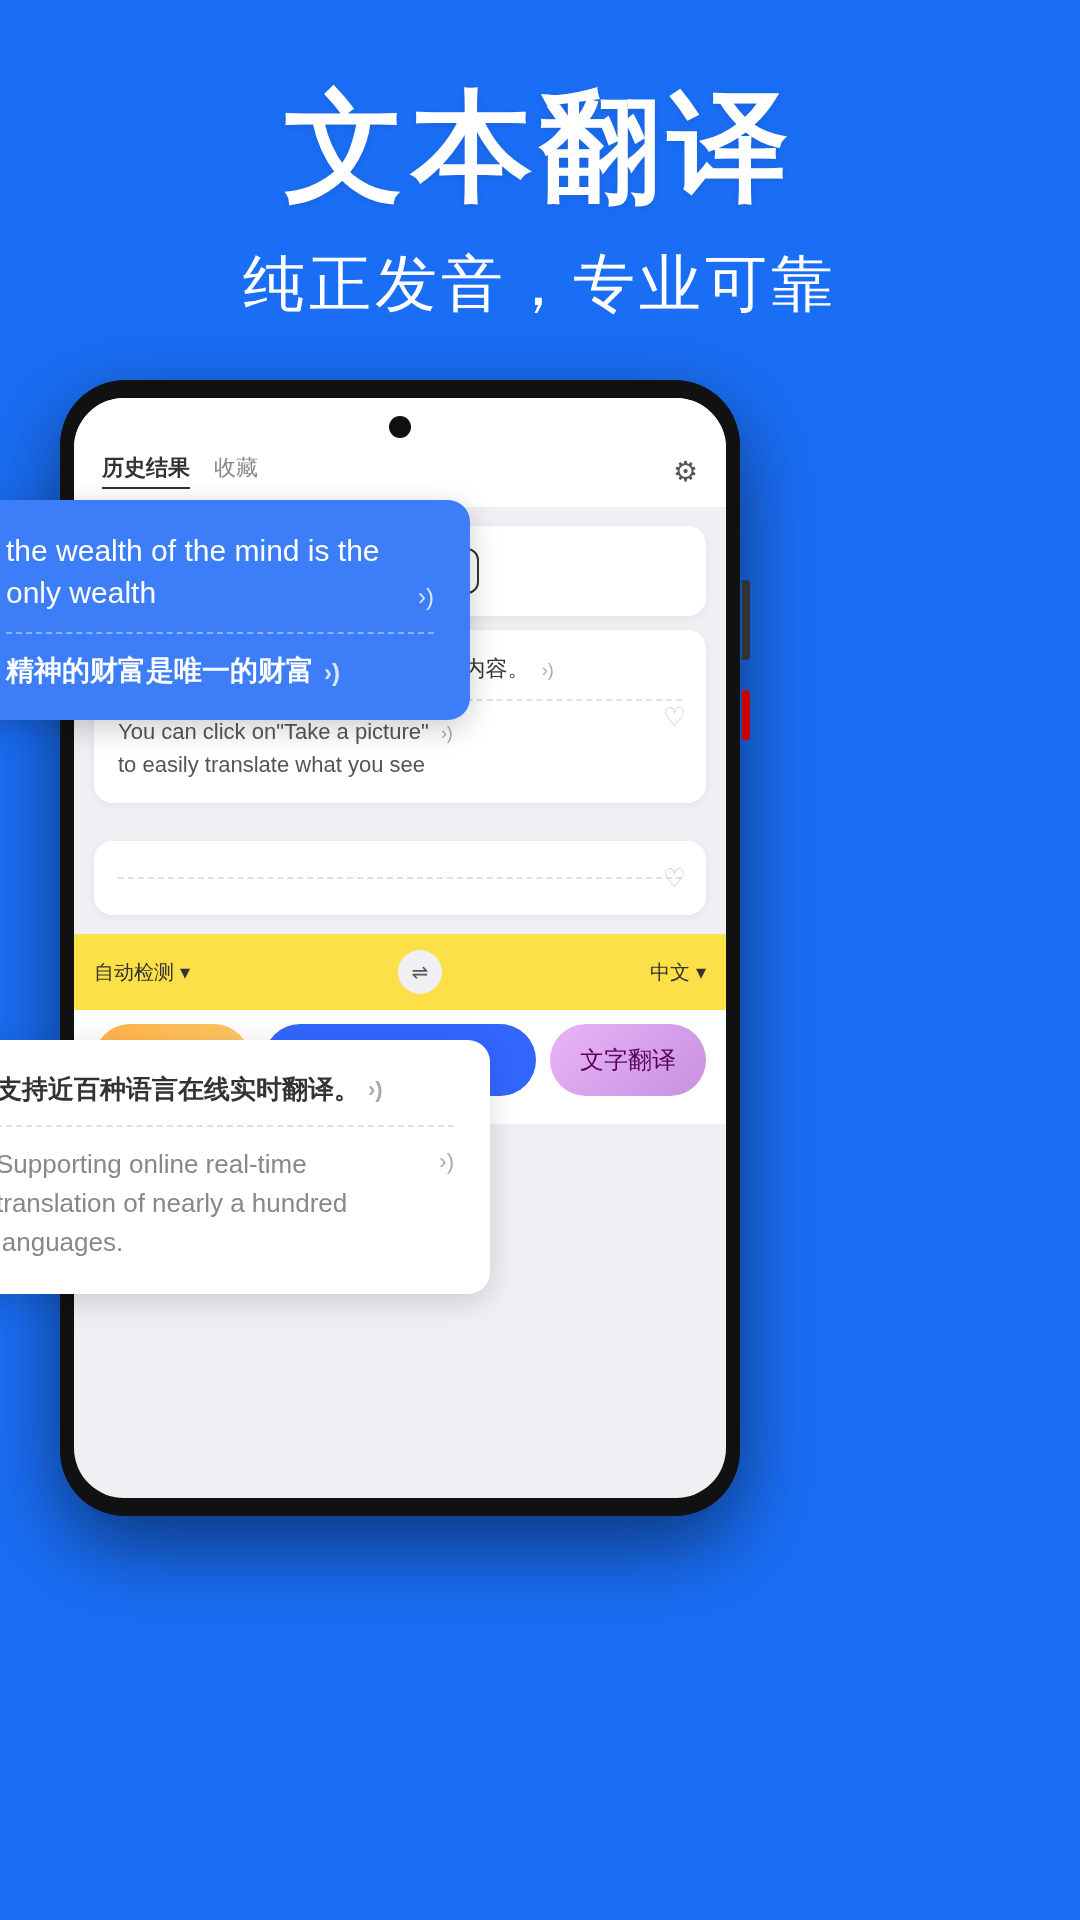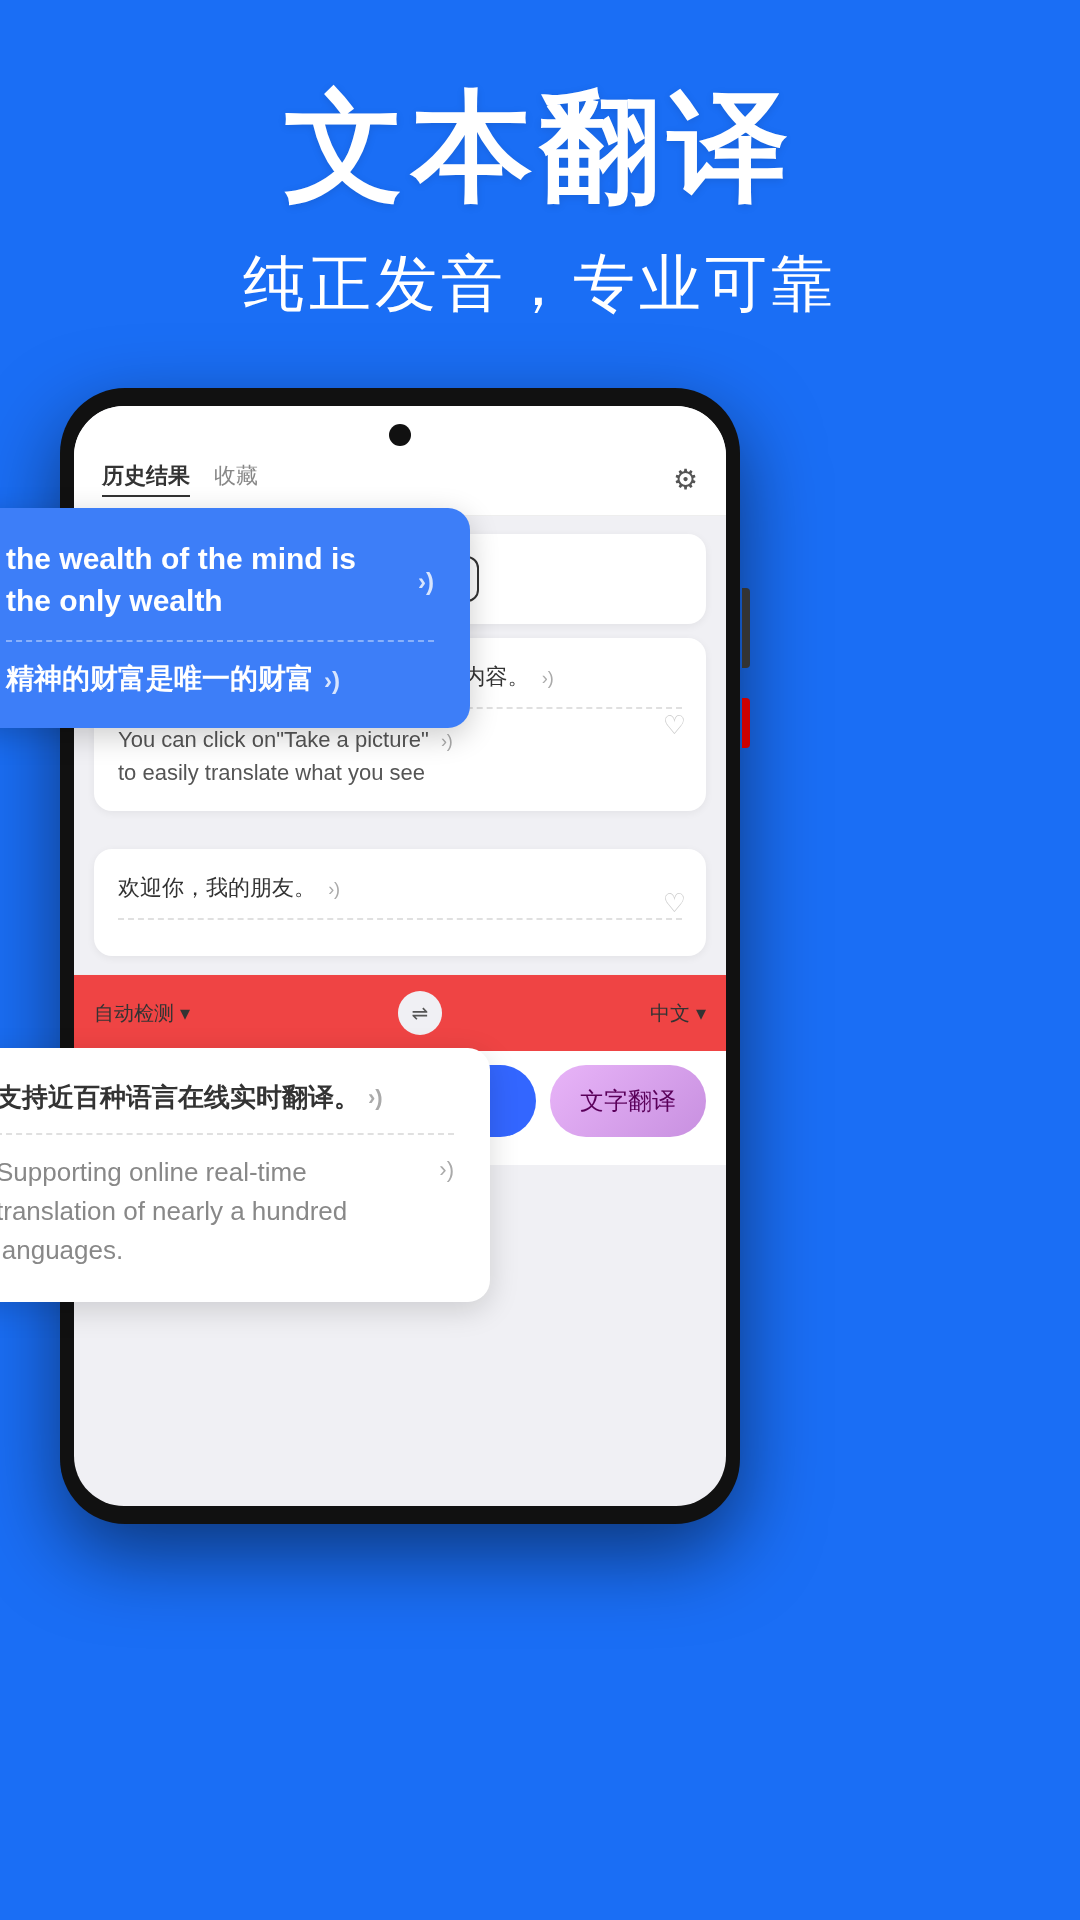--- a/index.html
+++ b/index.html
@@ -29,21 +29,21 @@
     .header-subtitle {
       font-size: 62px;
       font-weight: 400;
       letter-spacing: 4px;
     }
 
     
     .phone-frame {
       position: relative;
       width: 680px;
-      margin: 12px auto;
+      margin: 4px auto;
       background: #111;
       border-radius: 65px;
       padding: 18px 14px;
       box-shadow: 0 30px 80px rgba(0,0,0,0.5);
       margin-left: 60px;
     }
 
     .phone-screen {
       background: #f0f0f4;
       border-radius: 50px;
@@ -192,21 +192,21 @@
     }
     .font-btn.active {
       background: #3366FF;
       border-color: #3366FF;
       color: white;
       font-weight: 700;
     }
 
     
     .bottom-bar {
-      background: #ef4444;
+      background: #fde047;
       border-top: 1px solid #eee;
       padding: 16px 20px;
       display: flex;
       align-items: center;
       justify-content: space-between;
       gap: 8px;
     }
     .lang-selector {
       display: flex;
       align-items: center;
@@ -272,24 +272,24 @@
       width: 500px;
       background: #3D7EF8;
       border-radius: 22px;
       padding: 30px 36px;
       color: white;
       z-index: 50;
       box-shadow: 0 8px 30px rgba(0,0,0,0.2);
     }
     .float-source {
       font-size: 30px;
-      font-weight: 700;
+      font-weight: 400;
       line-height: 1.4;
       display: flex;
-      align-items: center;
+      align-items: flex-end;
       gap: 10px;
     }
     .float-sound {
       font-size: 24px;
       opacity: 0.8;
       margin-top: 4px;
     }
     .float-divider {
       border: none;
       border-top: 2px dashed rgba(255,255,255,0.4);
@@ -407,24 +407,20 @@
             You can click on"Take a picture"
             <span class="sound-btn">›)</span>
             <br>to easily translate what you see
           </div>
         </div>
 
         <div style="height: 10px;"></div>
 
         <div class="translation-card">
           <span class="card-like">♡</span>
-          <div class="source-text">
-            欢迎你，我的朋友。
-            <span class="sound-btn">›)</span>
-          </div>
           <hr class="card-divider">
         </div>
 
       </div>
 
       <div class="bottom-bar">
         <div class="lang-selector">
           <span>自动检测</span>
           <span>▾</span>
         </div>

